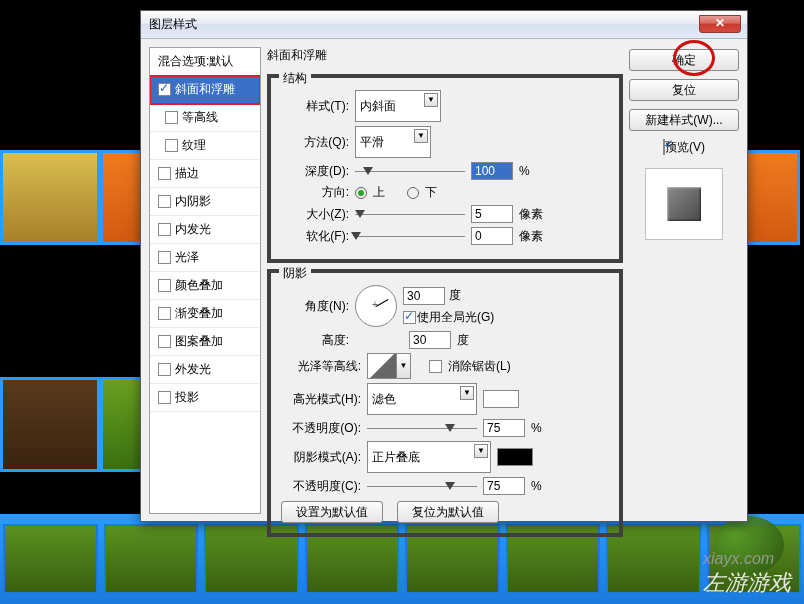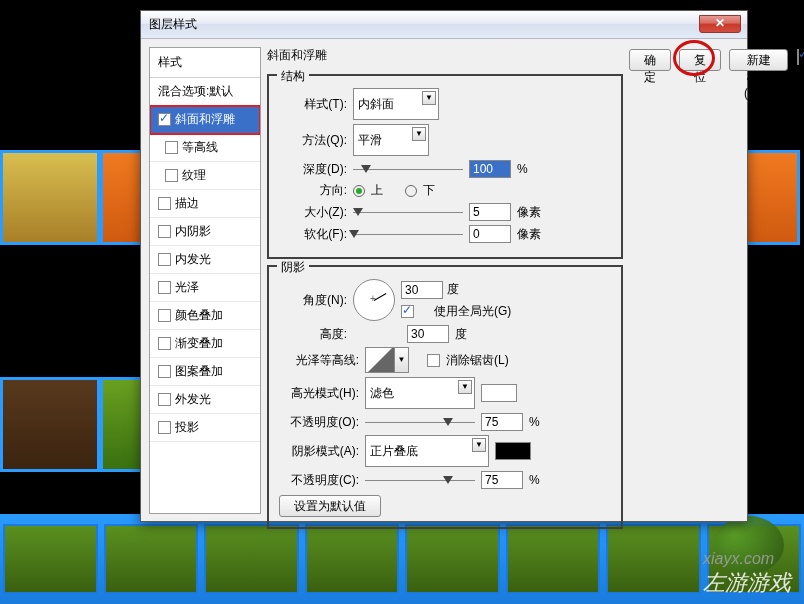--- a/index.html
+++ b/index.html
@@ -130,21 +130,21 @@
   }
 
   
   .center {
     flex: 1;
     display: flex;
     flex-direction: column;
     gap: 6px;
   }
   .group {
-    border: 2px solid #404040;
+    border: 4px solid #404040;
     padding: 8px 10px 10px 10px;
     position: relative;
   }
   .group-title {
     position: absolute;
     top: -8px; left: 8px;
     background: #f0f0f0;
     padding: 0 4px;
     font-size: 12px;
   }
@@ -278,21 +278,21 @@
   .footer-btns {
     display: flex;
     gap: 14px;
     margin-top: 6px;
   }
 
   
   .right-col {
     width: 110px;
     display: flex;
-    flex-direction: row;
+    flex-direction: column;
     gap: 8px;
     align-items: stretch;
     padding-top: 2px;
   }
   .right-col .btn { width: 100%; }
   .ok-btn-wrap {
     position: relative;
   }
   .ok-highlight {
     position: absolute;
@@ -370,21 +370,20 @@
 
 <div class="dialog">
   <div class="titlebar">
     <span>图层样式</span>
     <div class="close-btn">✕</div>
   </div>
 
   <div class="dialog-body">
 
     <div class="styles-list">
-      <div class="hdr">样式</div>
       <div class="row">混合选项:默认</div>
 
       <div class="row selected red-hl">
         <span class="cb checked"></span>
         <span>斜面和浮雕</span>
       </div>
       <div class="row sub">
         <span class="cb"></span>
         <span>等高线</span>
       </div>
@@ -496,21 +495,21 @@
         <div class="group-title">阴影</div>
 
         <div class="field-row">
           <span class="lbl">角度(N):</span>
           <div class="angle-picker"></div>
           <div style="display:flex;flex-direction:column;gap:4px;">
             <div style="display:flex;align-items:center;gap:4px;">
               <div class="numbox">30</div>
               <span>度</span>
             </div>
-            <div style="display:flex;align-items:center;gap:20px;">
+            <div style="display:flex;align-items:center;gap:1px;">
               <span class="cb checked"></span>
               <span>使用全局光(G)</span>
             </div>
           </div>
         </div>
 
         <div class="field-row">
           <span class="lbl">高度:</span>
           <span style="width:48px"></span>
           <div class="numbox">30</div>
@@ -561,20 +560,21 @@
           <div class="slider">
               <div class="track"></div>
               <div class="thumb" style="left:78px"></div>
             </div>
           <div class="numbox">75</div>
           <span>%</span>
         </div>
 
         <div class="footer-btns">
           <div class="btn">设置为默认值</div>
+          <div class="btn">复位为默认值</div>
         </div>
       </div>
     </div>
 
     <div class="right-col">
       <div class="ok-btn-wrap">
         <div class="btn">确定</div>
         <div class="ok-highlight"></div>
       </div>
       <div class="btn">复位</div>

